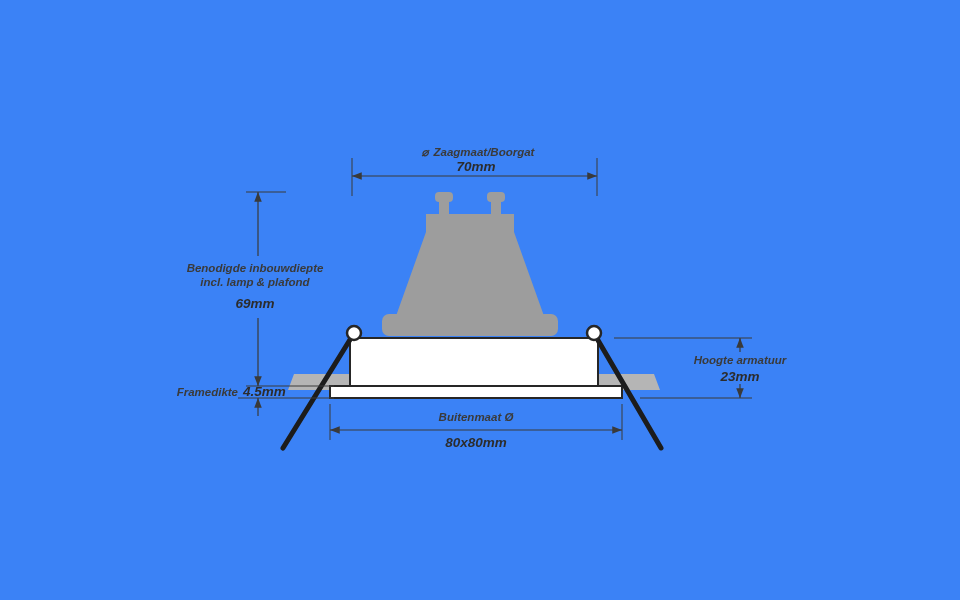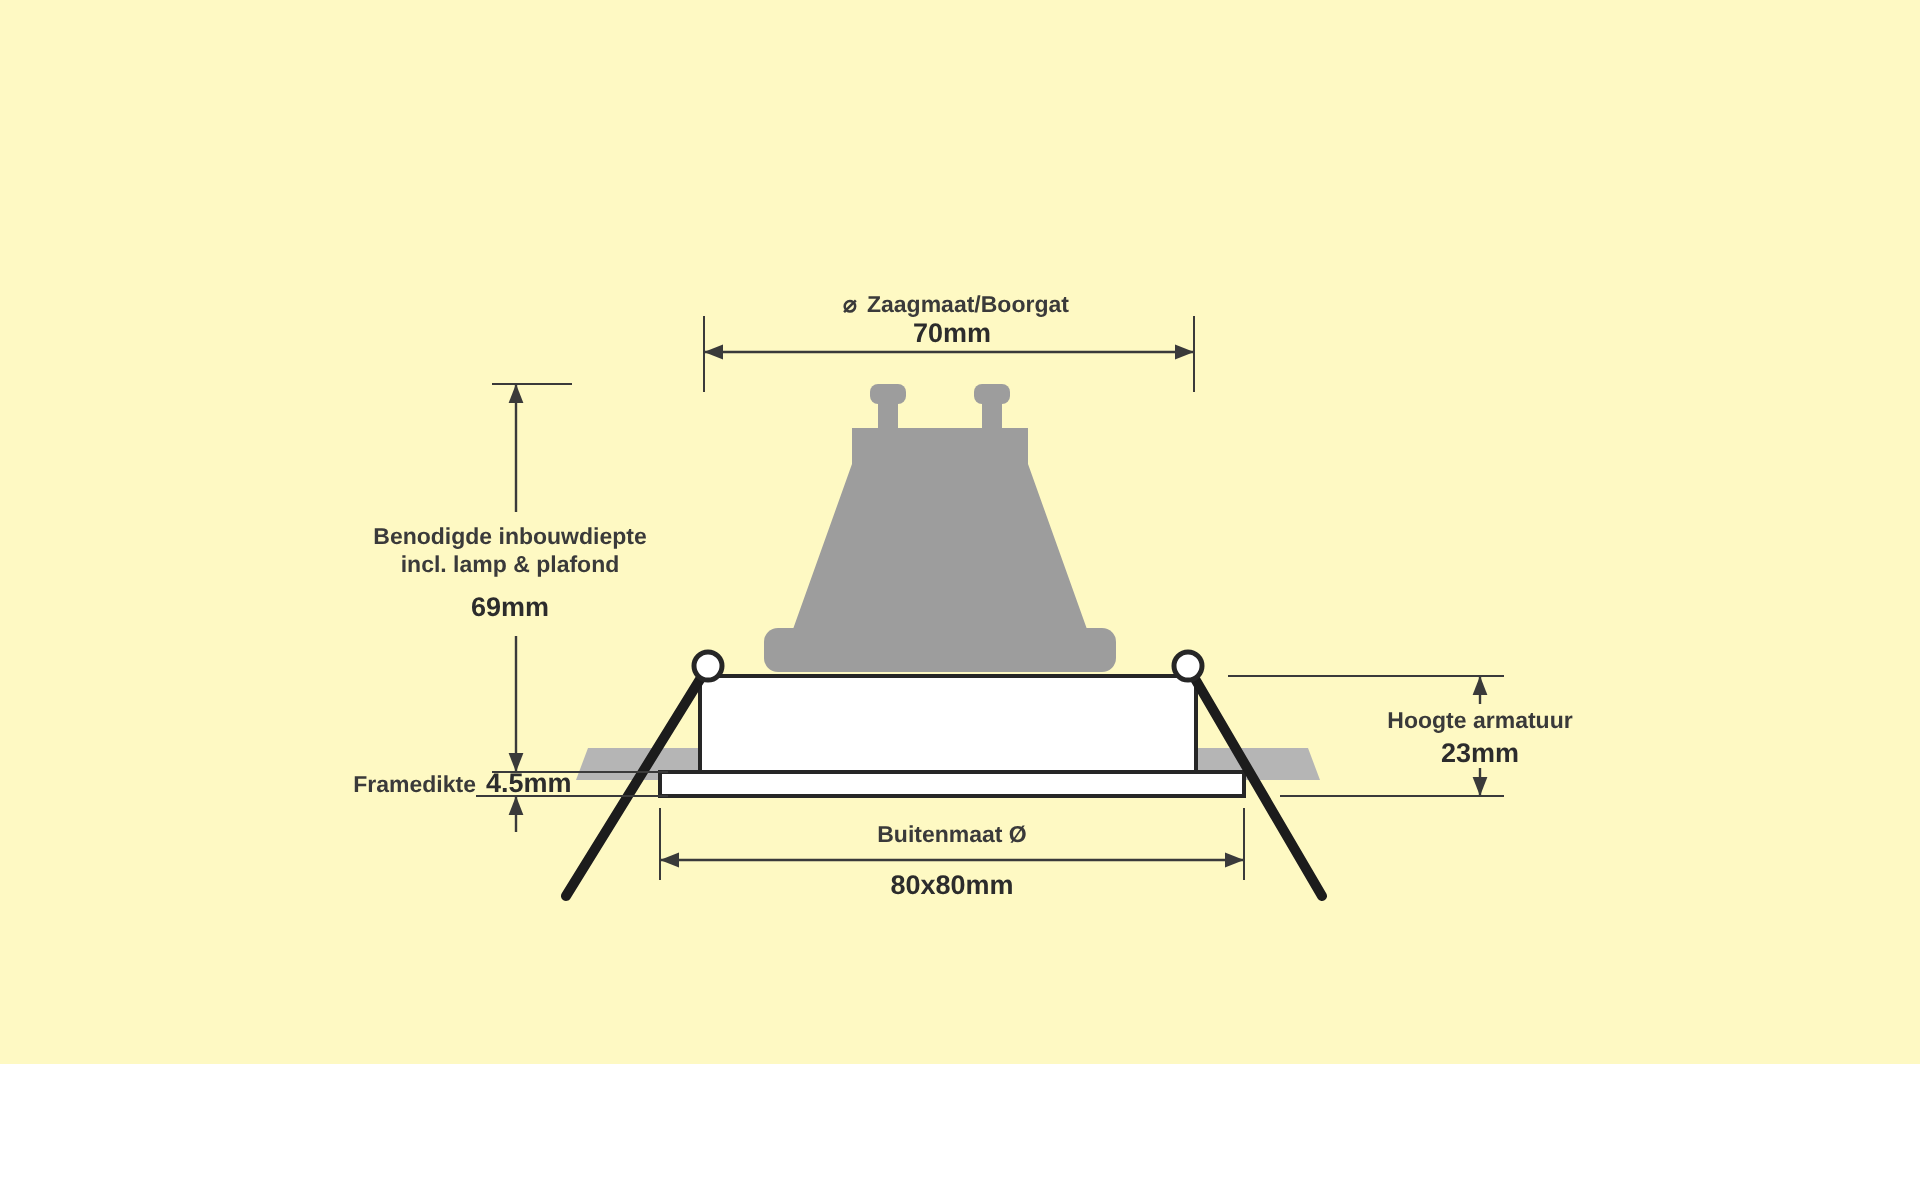--- a/index.html
+++ b/index.html
@@ -1,17 +1,17 @@
 <!DOCTYPE html>
 <html><head>
 <meta charset="utf-8">
 <style>
   html,body{margin:0;padding:0;background:#ffffff;}
-  .canvas{position:relative;width:960px;height:532px;background:#fef9c3;overflow:hidden;
-          font-family:"Liberation Sans", sans-serif;}
+  .canvas{position:relative;width:960px;height:600px;background:#3b82f6;overflow:hidden;
+          font-family:"Liberation Sans", sans-serif;font-style:italic;}
   svg{display:block;}
   .dimline{stroke:#3a3a3a;stroke-width:1.2;fill:none;}
   .extline{stroke:#3a3a3a;stroke-width:1;fill:none;}
   .outline{stroke:#262626;stroke-width:2;fill:#ffffff;}
   .clip{stroke:#1c1c1c;stroke-width:5;stroke-linecap:round;}
   .lbl{font-size:11.5px;font-weight:700;fill:#3a3a3a;}
   .val{font-size:13.5px;font-weight:700;fill:#2c2c2c;}
   text{font-family:"Liberation Sans", sans-serif;}
 </style>
 </head>

